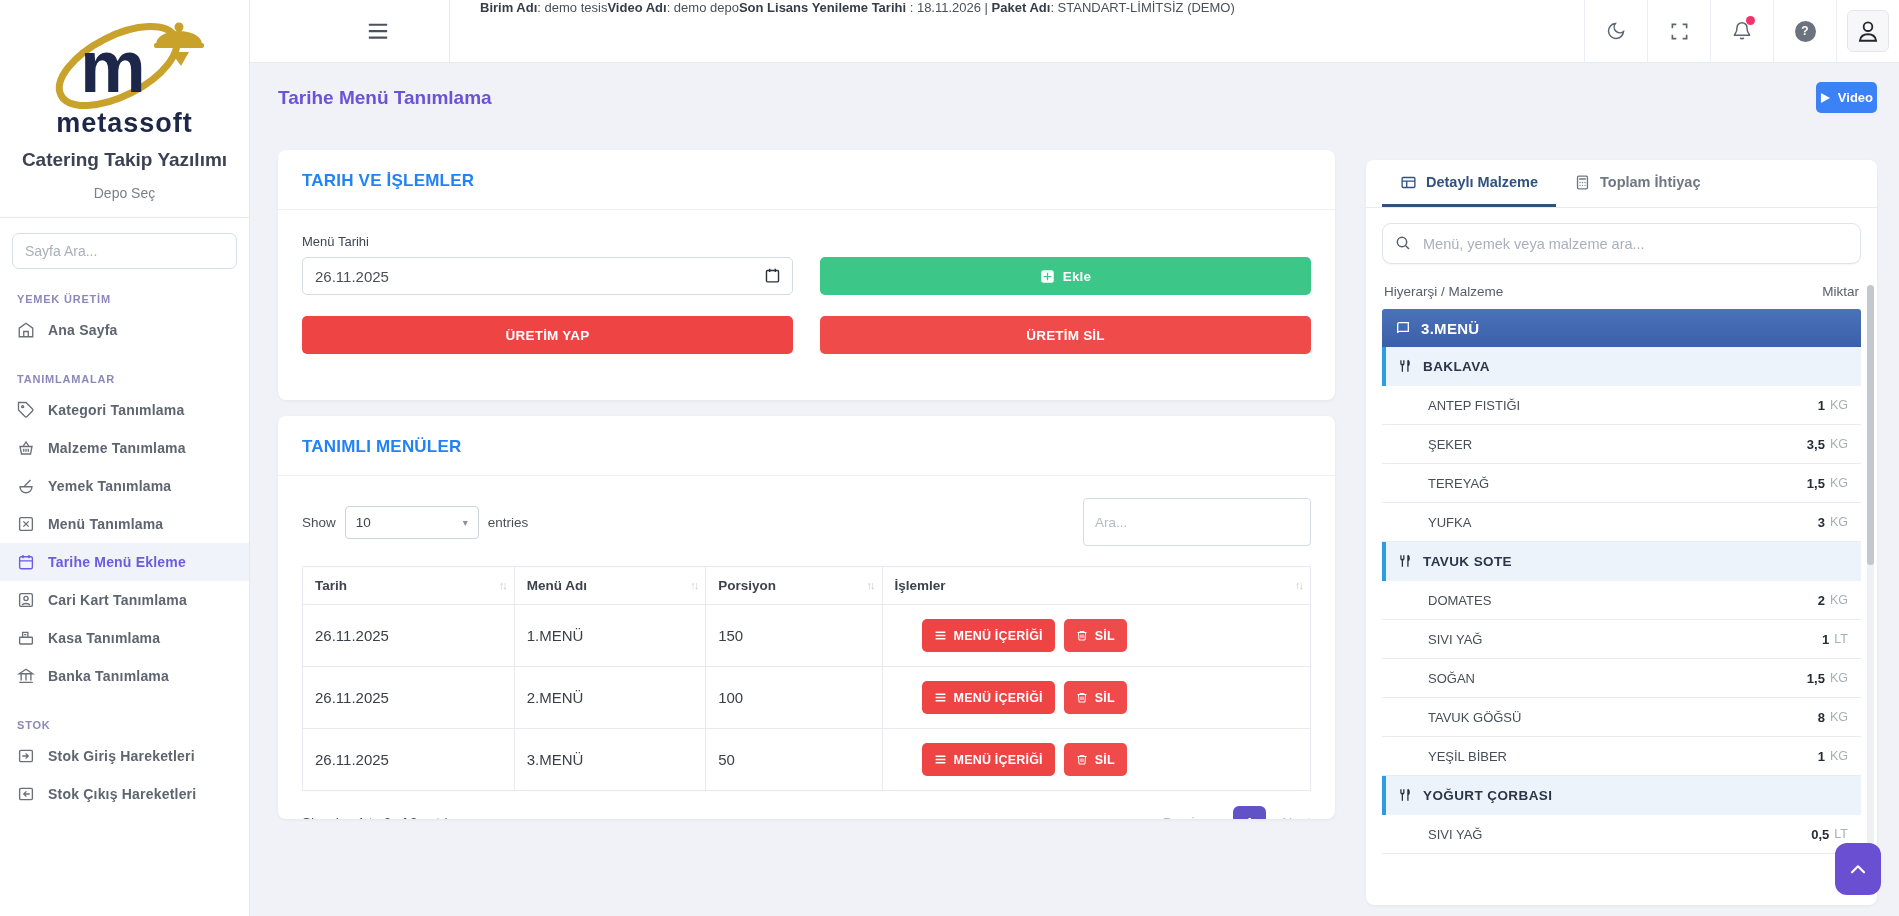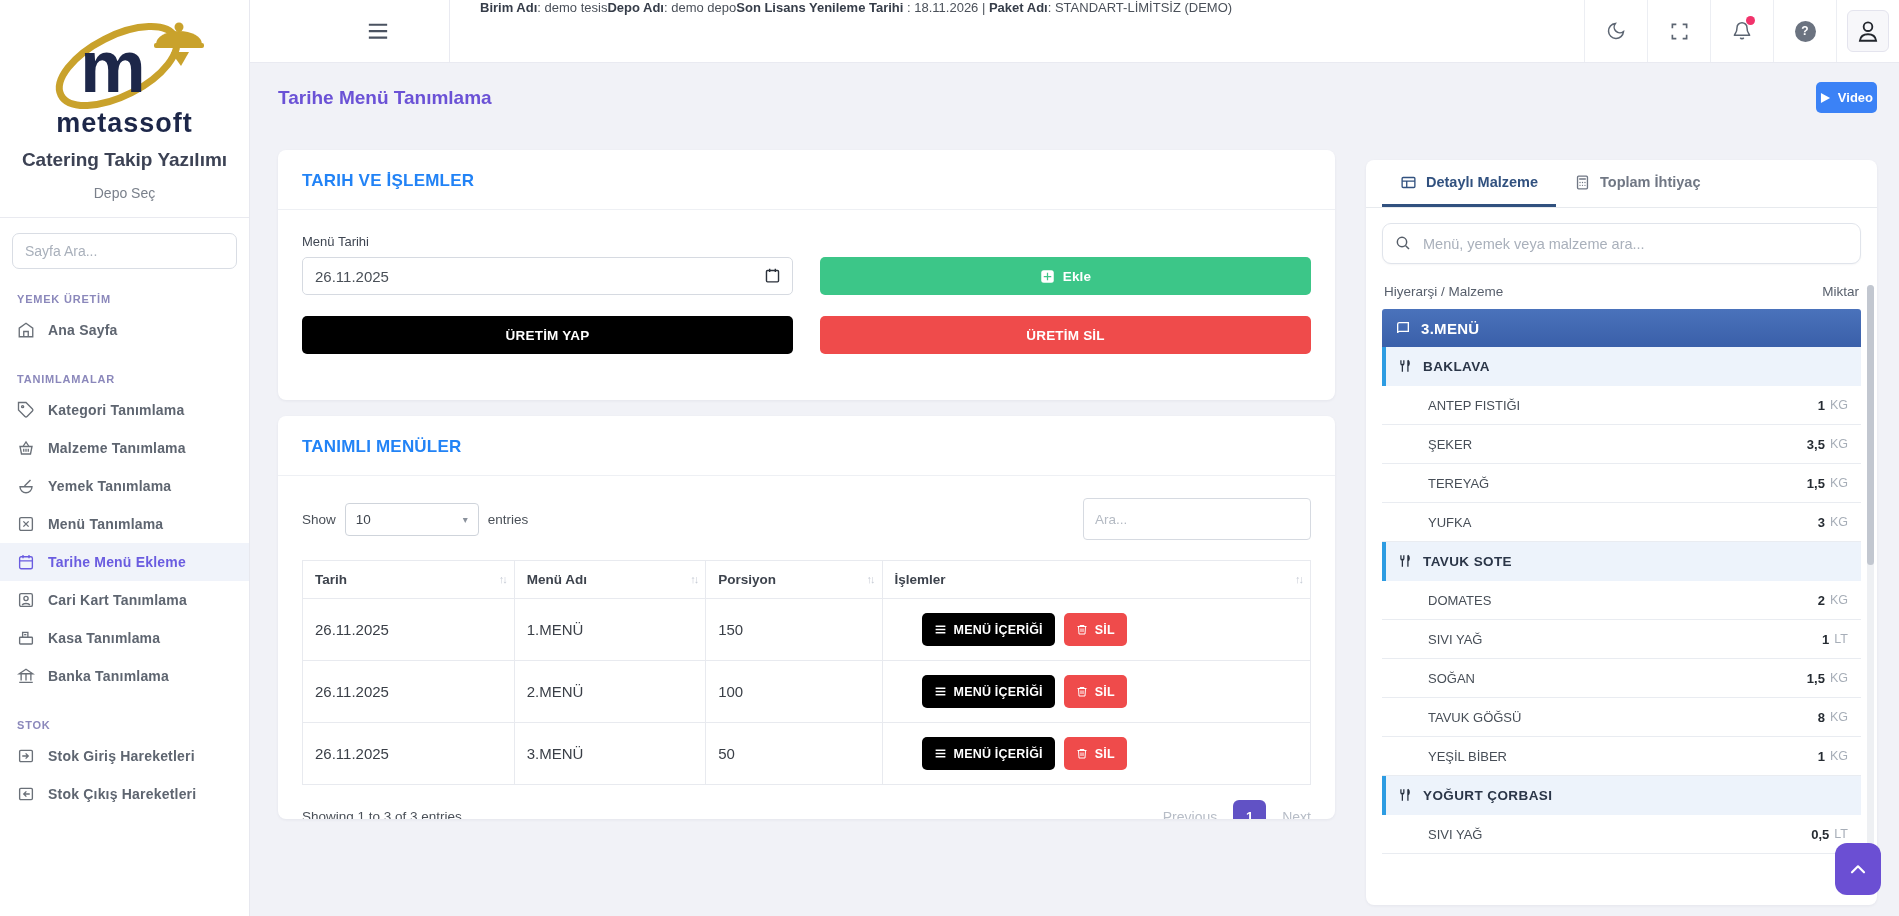--- a/index.html
+++ b/index.html
@@ -50,32 +50,32 @@
   .card-hd{padding:21px 24px 18px 24px;border-bottom:1px solid #eef0f4;font-size:17px;font-weight:700;color:#2283f6;letter-spacing:.2px;}
   .card1{height:250px;overflow:hidden;}
   .card1-body{padding:24px;}
   .field-label{font-size:13px;color:#3f4652;margin-bottom:8px;}
   .grid2{display:grid;grid-template-columns:1fr 1fr;column-gap:27px;}
   .date-wrap{position:relative;}
   .date-input{width:100%;box-sizing:border-box;height:38px;border:1px solid #d6dae1;border-radius:5px;padding:0 40px 0 12px;font-size:15px;color:#4a5058;outline:none;font-family:inherit;}
   .date-cal{position:absolute;right:12px;top:10px;width:17px;height:17px;color:#2b313b;}
   .btn{border:none;border-radius:5px;height:38px;font-size:13.5px;font-weight:700;color:#fff;cursor:pointer;display:flex;align-items:center;justify-content:center;gap:8px;font-family:inherit;letter-spacing:.2px;}
   .btn-green{background:#3cc688;}
-  .btn-purple{background:#000000;}
+  .btn-purple{background:#ef4444;}
   .btn-red{background:#ef4b4b;}
   .rows-gap{height:21px;}
 
   .card2{margin-top:16px;height:403px;overflow:hidden;}
   .card2-body{padding:22px 24px 0 24px;}
   .dt-controls{display:flex;align-items:center;}
   .dt-show{font-size:13.5px;color:#4a5058;display:flex;align-items:center;gap:9px;}
   .fake-select{width:112px;height:31px;border:1px solid #cfd4db;border-radius:4px;display:flex;align-items:center;justify-content:space-between;padding:0 10px;font-size:13.5px;color:#3e444d;cursor:pointer;background:#fff;}
   .fake-select .arrow{color:#8a919c;font-size:10px;}
   .dt-search{margin-left:auto;}
-  .dt-search input{width:228px;height:42px;border:1px solid #d6dae1;border-radius:4px;padding:0 11px;font-size:13.5px;color:#444;outline:none;font-family:inherit;box-sizing:border-box;}
+  .dt-search input{width:228px;height:48px;border:1px solid #d6dae1;border-radius:4px;padding:0 11px;font-size:13.5px;color:#444;outline:none;font-family:inherit;box-sizing:border-box;}
   .dt-search input::placeholder{color:#b4bac3;}
   table.dt{width:100%;border-collapse:collapse;margin-top:20px;}
   table.dt th{border:1px solid #e8eaef;text-align:left;font-size:13.5px;font-weight:700;color:#3d434d;padding:11px 12px;position:relative;}
   table.dt td{border:1px solid #e8eaef;font-size:15px;color:#3a3f47;padding:14px 12px;height:29px;vertical-align:middle;}
   .sort{position:absolute;right:8px;top:12px;font-size:11px;color:#c6cbd5;letter-spacing:-2px;}
   .col-tarih{width:21%;}.col-menu{width:19%;}.col-porsiyon{width:17.5%;}
   .row-actions{display:flex;gap:9px;padding-left:27px;}
   .btn-sm{height:33px;padding:0 12px;border:none;border-radius:5px;color:#fff;font-size:12.5px;font-weight:700;display:inline-flex;align-items:center;gap:7px;cursor:pointer;font-family:inherit;letter-spacing:.2px;}
   .dt-footer{display:flex;align-items:center;margin-top:15px;}
   .dt-info{font-size:13.5px;color:#4a5058;}
@@ -244,21 +244,21 @@
     <div class="burger">
       <span class="burger-ico">
         <svg viewBox="0 0 24 20" fill="none" stroke="currentColor" stroke-width="2.4">
             <path d="M2 3h20M2 10h20M2 17h20"></path>
           </svg>
       </span>
     </div>
     <div class="top-sep"></div>
     <div class="top-info">
       <div><b>Birim Adı</b><span>: demo tesis</span></div>
-      <div><b>Depo Adı</b><span>: demo depo</span></div>
+      <div><b>Video Adı</b><span>: demo depo</span></div>
       <div><b>Son Lisans Yenileme Tarihi</b><span> : 18.11.2026 | </span><b>Paket Adı</b><span>: STANDART-LİMİTSİZ (DEMO)</span></div>
     </div>
     <div class="top-spacer"></div>
     <div class="top-icons">
       <div class="top-cell">
         <span>
             <svg width="20" height="20" viewBox="0 0 24 24" fill="none" stroke="currentColor" stroke-width="1.8">
               <path d="M21 12.8A9 9 0 1 1 11.2 3a7 7 0 0 0 9.8 9.8z"></path>
             </svg>
           </span>

